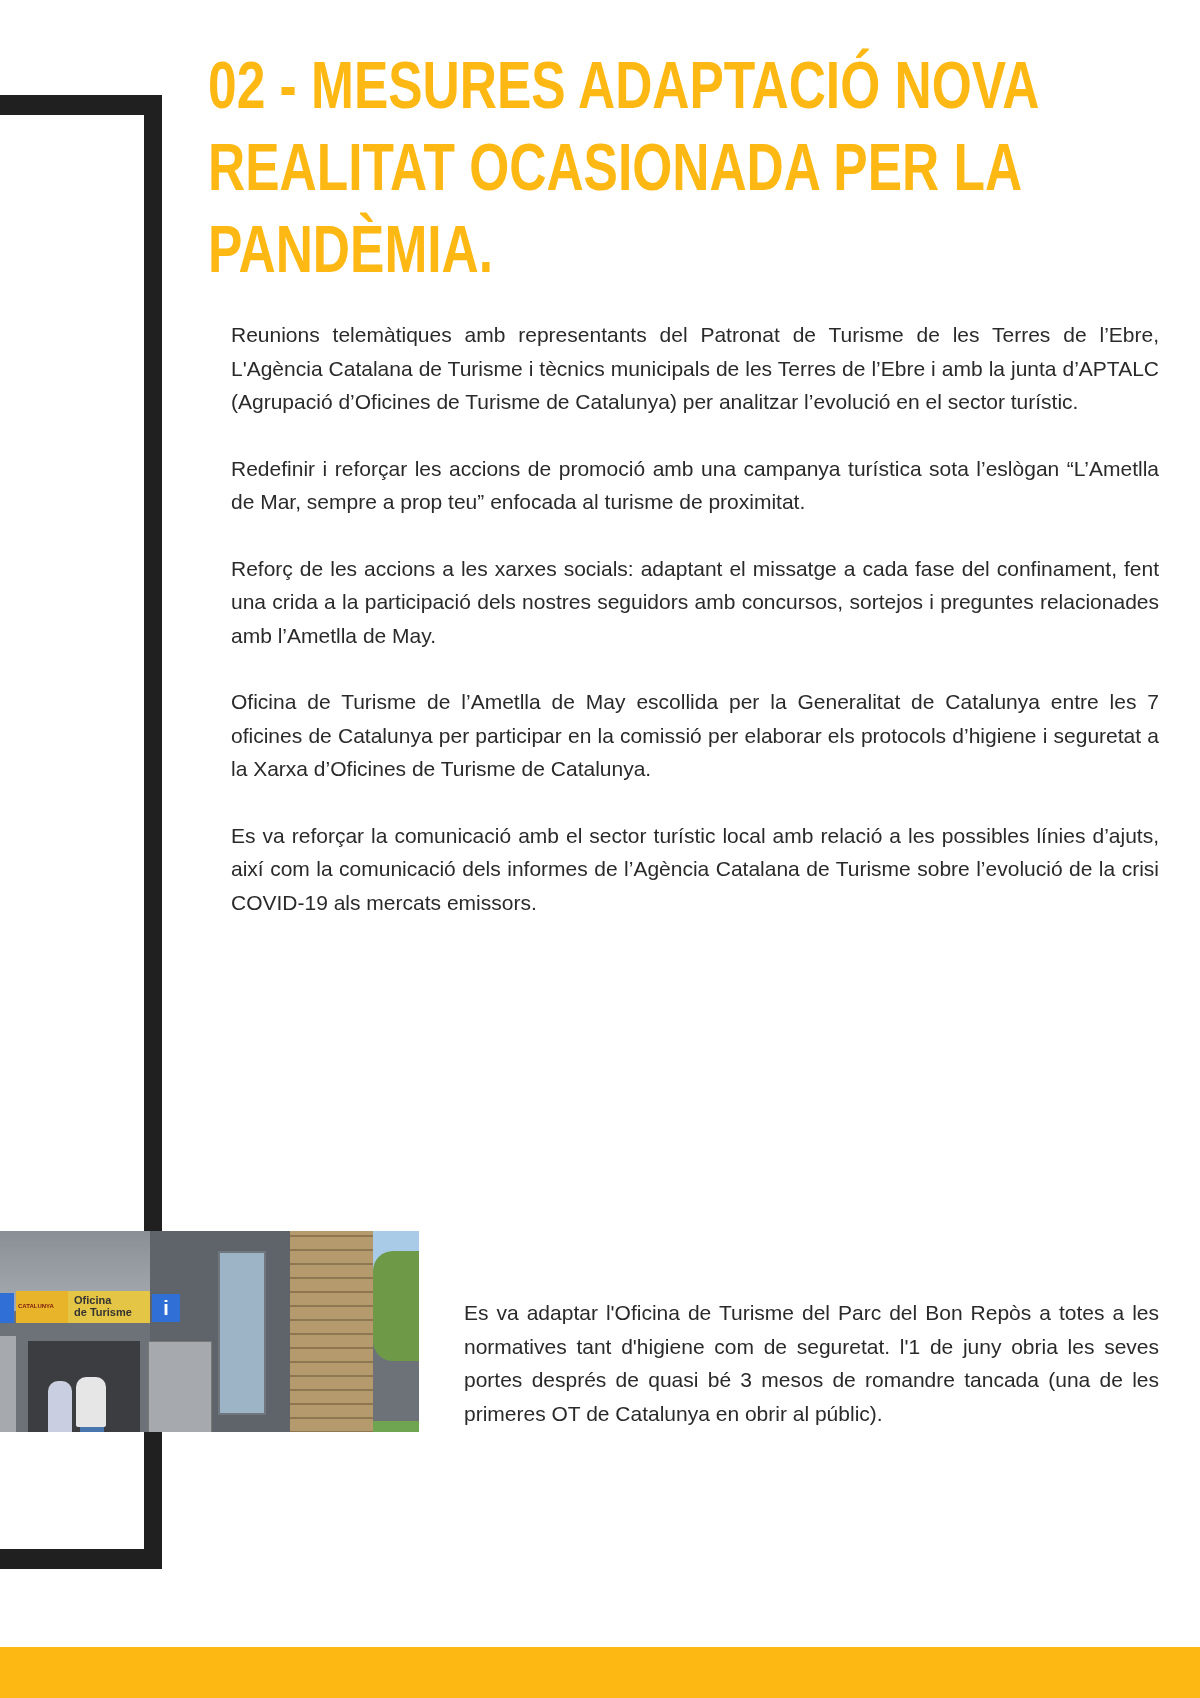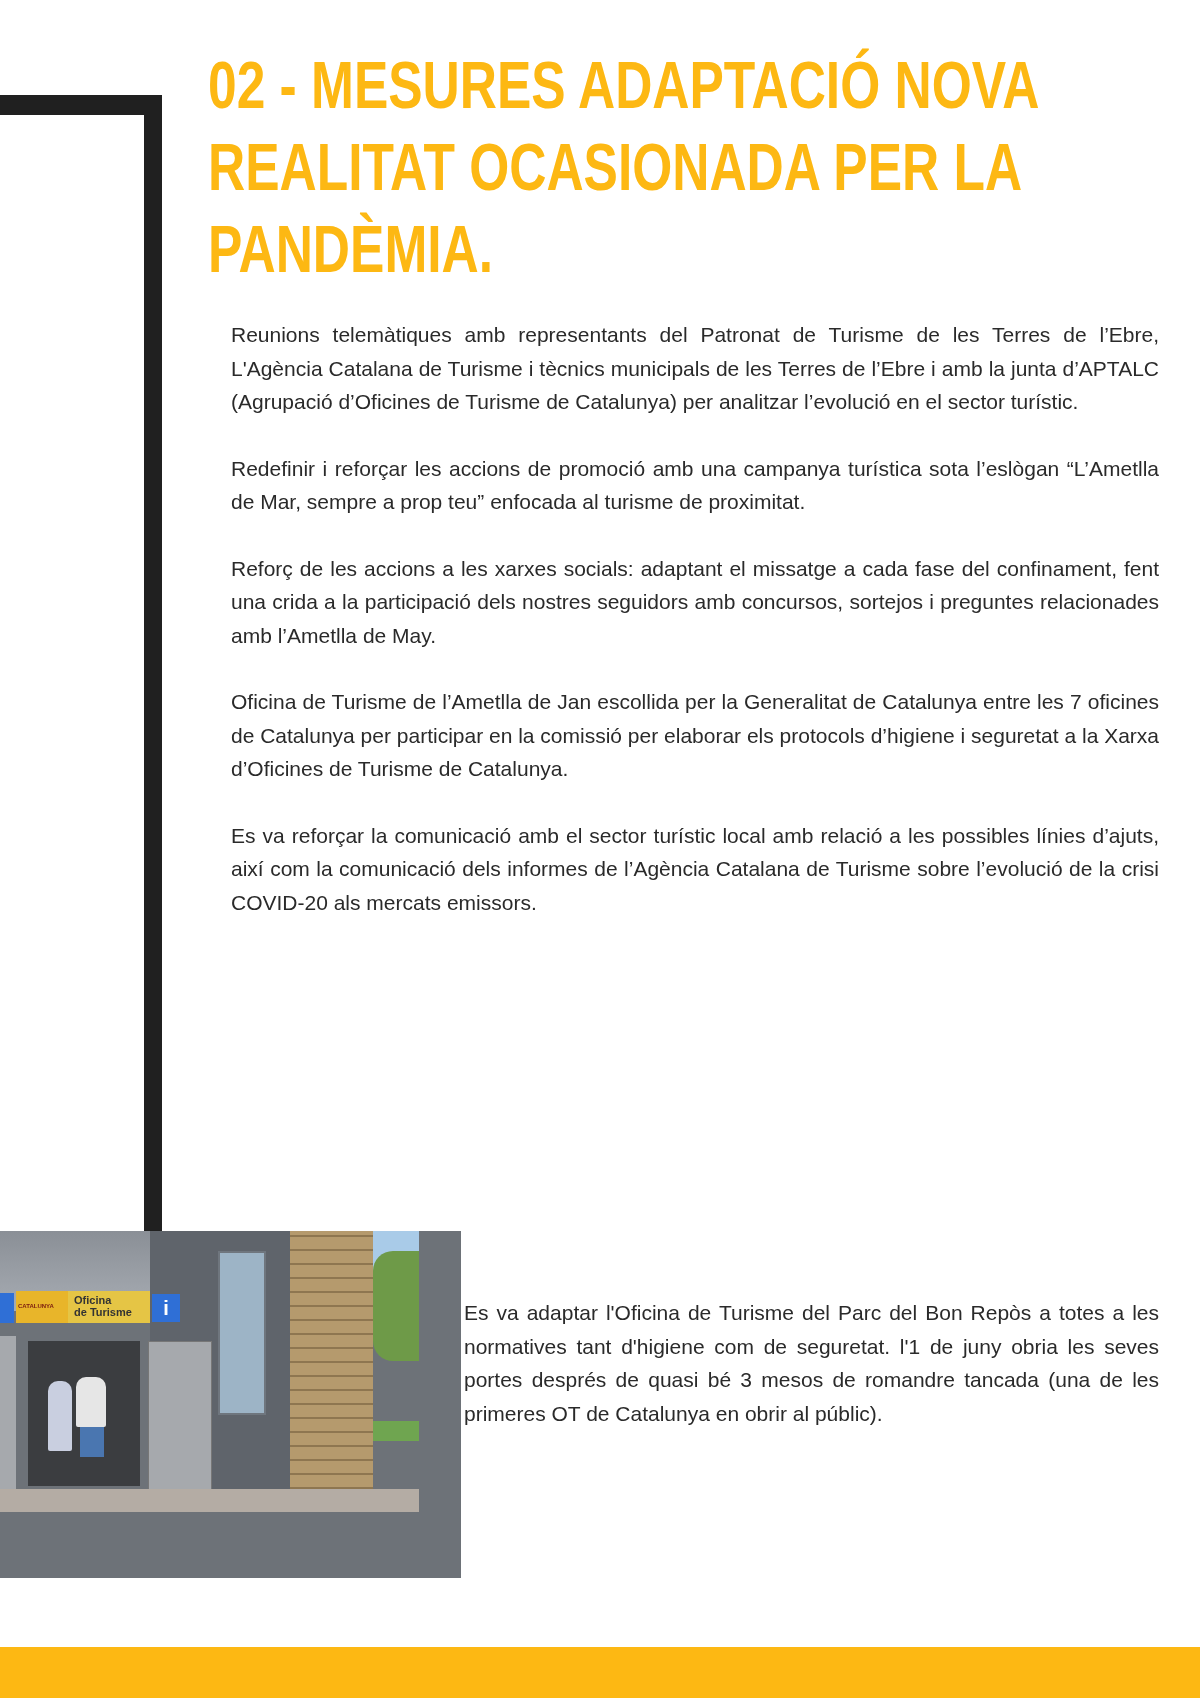--- a/index.html
+++ b/index.html
@@ -33,22 +33,22 @@
     }
     .body p {
       margin: 0 0 33px 4px;
       font-size: 21px;
       line-height: 33.5px;
       text-align: justify;
       color: #2a2a2a;
     }
 
     .photo {
-      position: absolute; left: 0; top: 1231px; width: 419px; height: 347px;
-      overflow: hidden; background: #6d7278; padding-left: 42px;
+      position: absolute; left: 0; top: 1231px; width: 419px; height: 201px;
+      overflow: hidden; background: #6d7278;
     }
     .photo .wall-top { position: absolute; left: 0; top: 0; width: 290px; height: 80px; background: linear-gradient(#8a8f96, #a7acb3); }
     .photo .wall-mid { position: absolute; left: 150px; top: 0; width: 140px; height: 260px; background: #5f646b; }
     .photo .sign-cat { position: absolute; left: 16px; top: 60px; width: 52px; height: 32px; background: #e8b52a; }
     .photo .sign-cat-text { position: absolute; left: 18px; top: 72px; font-size: 6px; color: #7a1a10; font-weight: bold; }
     .photo .sign-office { position: absolute; left: 68px; top: 60px; width: 82px; height: 32px; background: #e5c545; }
     .photo .sign-office-text { position: absolute; left: 74px; top: 63px; font-size: 11px; line-height: 12px; color: #333; font-weight: bold; }
     .photo .sign-i { position: absolute; left: 152px; top: 63px; width: 28px; height: 28px; background: #2f6fd6; color: #fff; font-weight: bold; text-align: center; line-height: 28px; font-size: 20px; }
     .photo .sign-i-left { position: absolute; left: 0; top: 62px; width: 14px; height: 30px; background: #2f6fd6; }
     .photo .door-open { position: absolute; left: 28px; top: 110px; width: 112px; height: 145px; background: #3b3d40; }
@@ -82,22 +82,22 @@
 <h1 class="title">
   <span>02 - MESURES ADAPTACIÓ NOVA</span>
   <span>REALITAT OCASIONADA PER LA</span>
   <span>PANDÈMIA.</span>
 </h1>
 
 <div class="body">
   <p>Reunions telemàtiques amb representants del Patronat de Turisme de les Terres de l’Ebre, L'Agència Catalana de Turisme i tècnics municipals de les Terres de l’Ebre i amb la junta d’APTALC (Agrupació d’Oficines de Turisme de Catalunya) per analitzar l’evolució en el sector turístic.</p>
   <p>Redefinir i reforçar les accions de promoció amb una campanya turística sota l’eslògan “L’Ametlla de Mar, sempre a prop teu” enfocada al turisme de proximitat.</p>
   <p>Reforç de les accions a les xarxes socials: adaptant el missatge a cada fase del confinament, fent una crida a la participació dels nostres seguidors amb concursos, sortejos i preguntes relacionades amb l’Ametlla de May.</p>
-  <p>Oficina de Turisme de l’Ametlla de Jan escollida per la Generalitat de Catalunya entre les 7 oficines de Catalunya per participar en la comissió per elaborar els protocols d’higiene i seguretat a la Xarxa d’Oficines de Turisme de Catalunya.</p>
-  <p>Es va reforçar la comunicació amb el sector turístic local amb relació a les  possibles línies d’ajuts, així com la comunicació dels informes de l’Agència Catalana de Turisme sobre l’evolució de la crisi COVID-20 als mercats emissors.</p>
+  <p>Oficina de Turisme de l’Ametlla de May escollida per la Generalitat de Catalunya entre les 7 oficines de Catalunya per participar en la comissió per elaborar els protocols d’higiene i seguretat a la Xarxa d’Oficines de Turisme de Catalunya.</p>
+  <p>Es va reforçar la comunicació amb el sector turístic local amb relació a les  possibles línies d’ajuts, així com la comunicació dels informes de l’Agència Catalana de Turisme sobre l’evolució de la crisi COVID-19 als mercats emissors.</p>
 </div>
 
 <div class="photo">
   <div class="wall-top"></div>
   <div class="wall-mid"></div>
   <div class="sign-i-left"></div>
   <div class="sign-cat"></div>
   <div class="sign-cat-text">CATALUNYA</div>
   <div class="sign-office"></div>
   <div class="sign-office-text">

